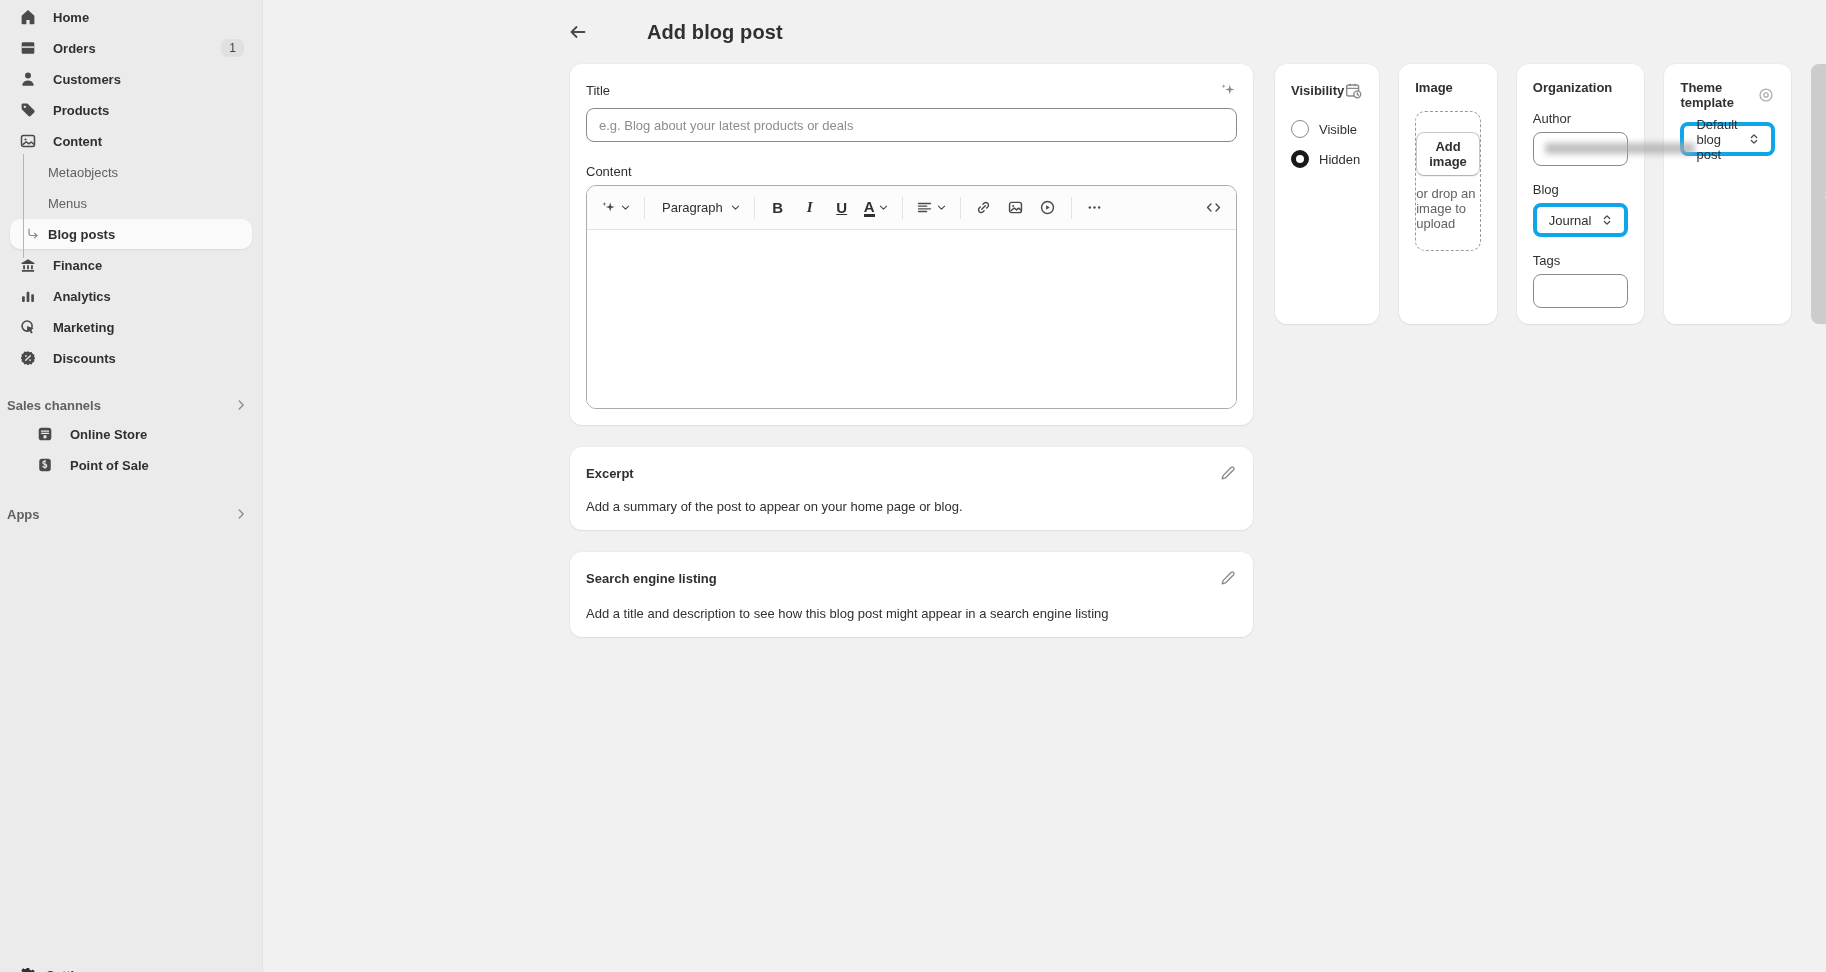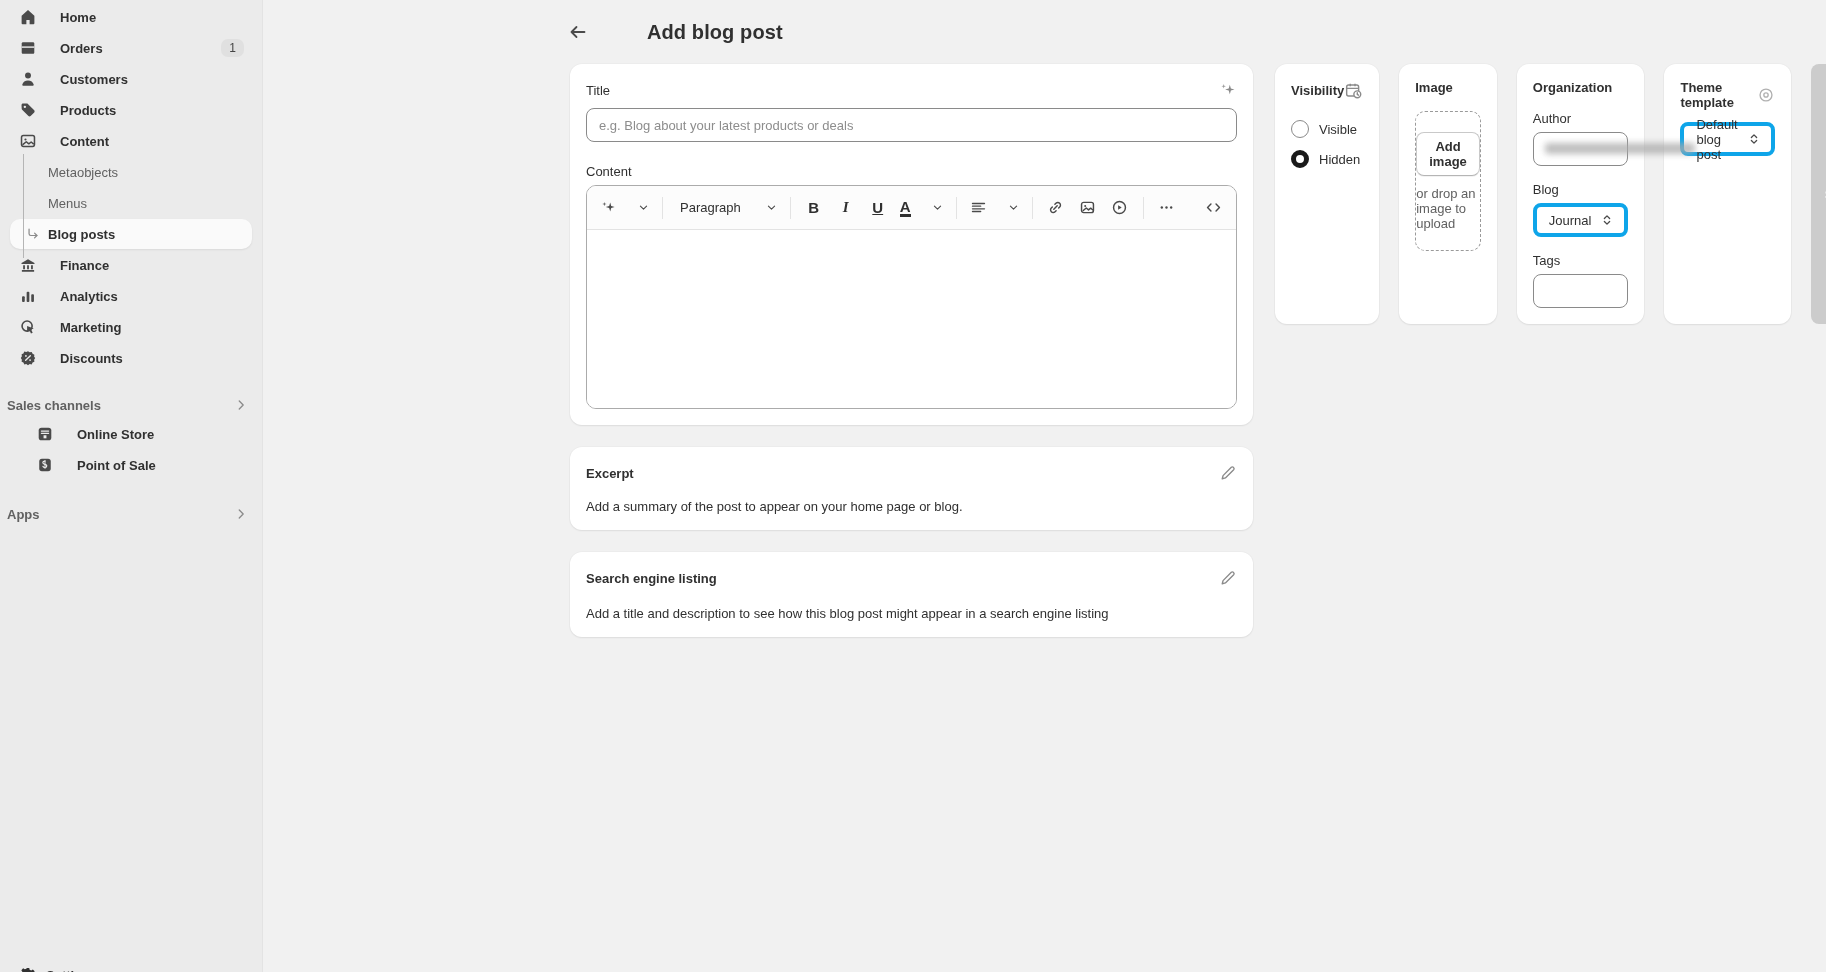--- a/index.html
+++ b/index.html
@@ -13,21 +13,21 @@
   
   .sidebar {
     width:263px; min-width:263px; height:972px;
     background:#ebebeb; position:relative;
     padding-top:2px;
     border-right:1px solid #e3e3e3;
   }
   .nav { position:relative; padding:0 10px; }
   .nav-item {
     height:30px; margin-bottom:1px; border-radius:10px;
-    display:flex; align-items:center; gap:23px;
+    display:flex; align-items:center; gap:16px;
     padding:0 8px 0 9px; cursor:pointer;
     color:#303030; font-weight:600; font-size:13px;
   }
   .nav-item .ic { color:#4a4a4a; flex:0 0 auto; }
   .nav-item .lbl { flex:1 1 auto; }
   .badge {
     background:#e0e0e0; color:#444; font-size:12px; font-weight:500;
     border-radius:7px; padding:1px 8px; line-height:16px;
   }
   .sub-item {
@@ -98,21 +98,21 @@
 
   
   .editor { border:1px solid #ababab; border-radius:10px; overflow:hidden; margin-top:2px; }
   .toolbar {
     height:44px; display:flex; align-items:center; gap:2px;
     background:#fcfcfc; border-bottom:1px solid #e3e3e3; padding:0 8px;
   }
   .tb-btn {
     height:32px; min-width:30px; padding:0 5px; border:none; background:transparent;
     border-radius:8px; display:flex; align-items:center; justify-content:center;
-    gap:21px; cursor:pointer; color:#4a4a4a; font-size:13px;
+    gap:3px; cursor:pointer; color:#4a4a4a; font-size:13px;
   }
   .tb-divider { width:1px; height:22px; background:#e3e3e3; margin:0 6px; }
   .tb-spacer { flex:1; }
   .tb-letter { font-weight:700; font-size:15px; color:#303030; }
   .tb-letter.it { font-family:"Liberation Serif",serif; font-style:italic; font-weight:600; }
   .tb-letter.un { text-decoration:underline; font-weight:600; }
   .tb-letter.col { font-weight:600; border-bottom:3px solid #303030; line-height:15px; }
   .paragraph-label { color:#303030; font-size:13px; padding:0 4px; }
   .editor-body { height:178px; background:#fff; }
 

